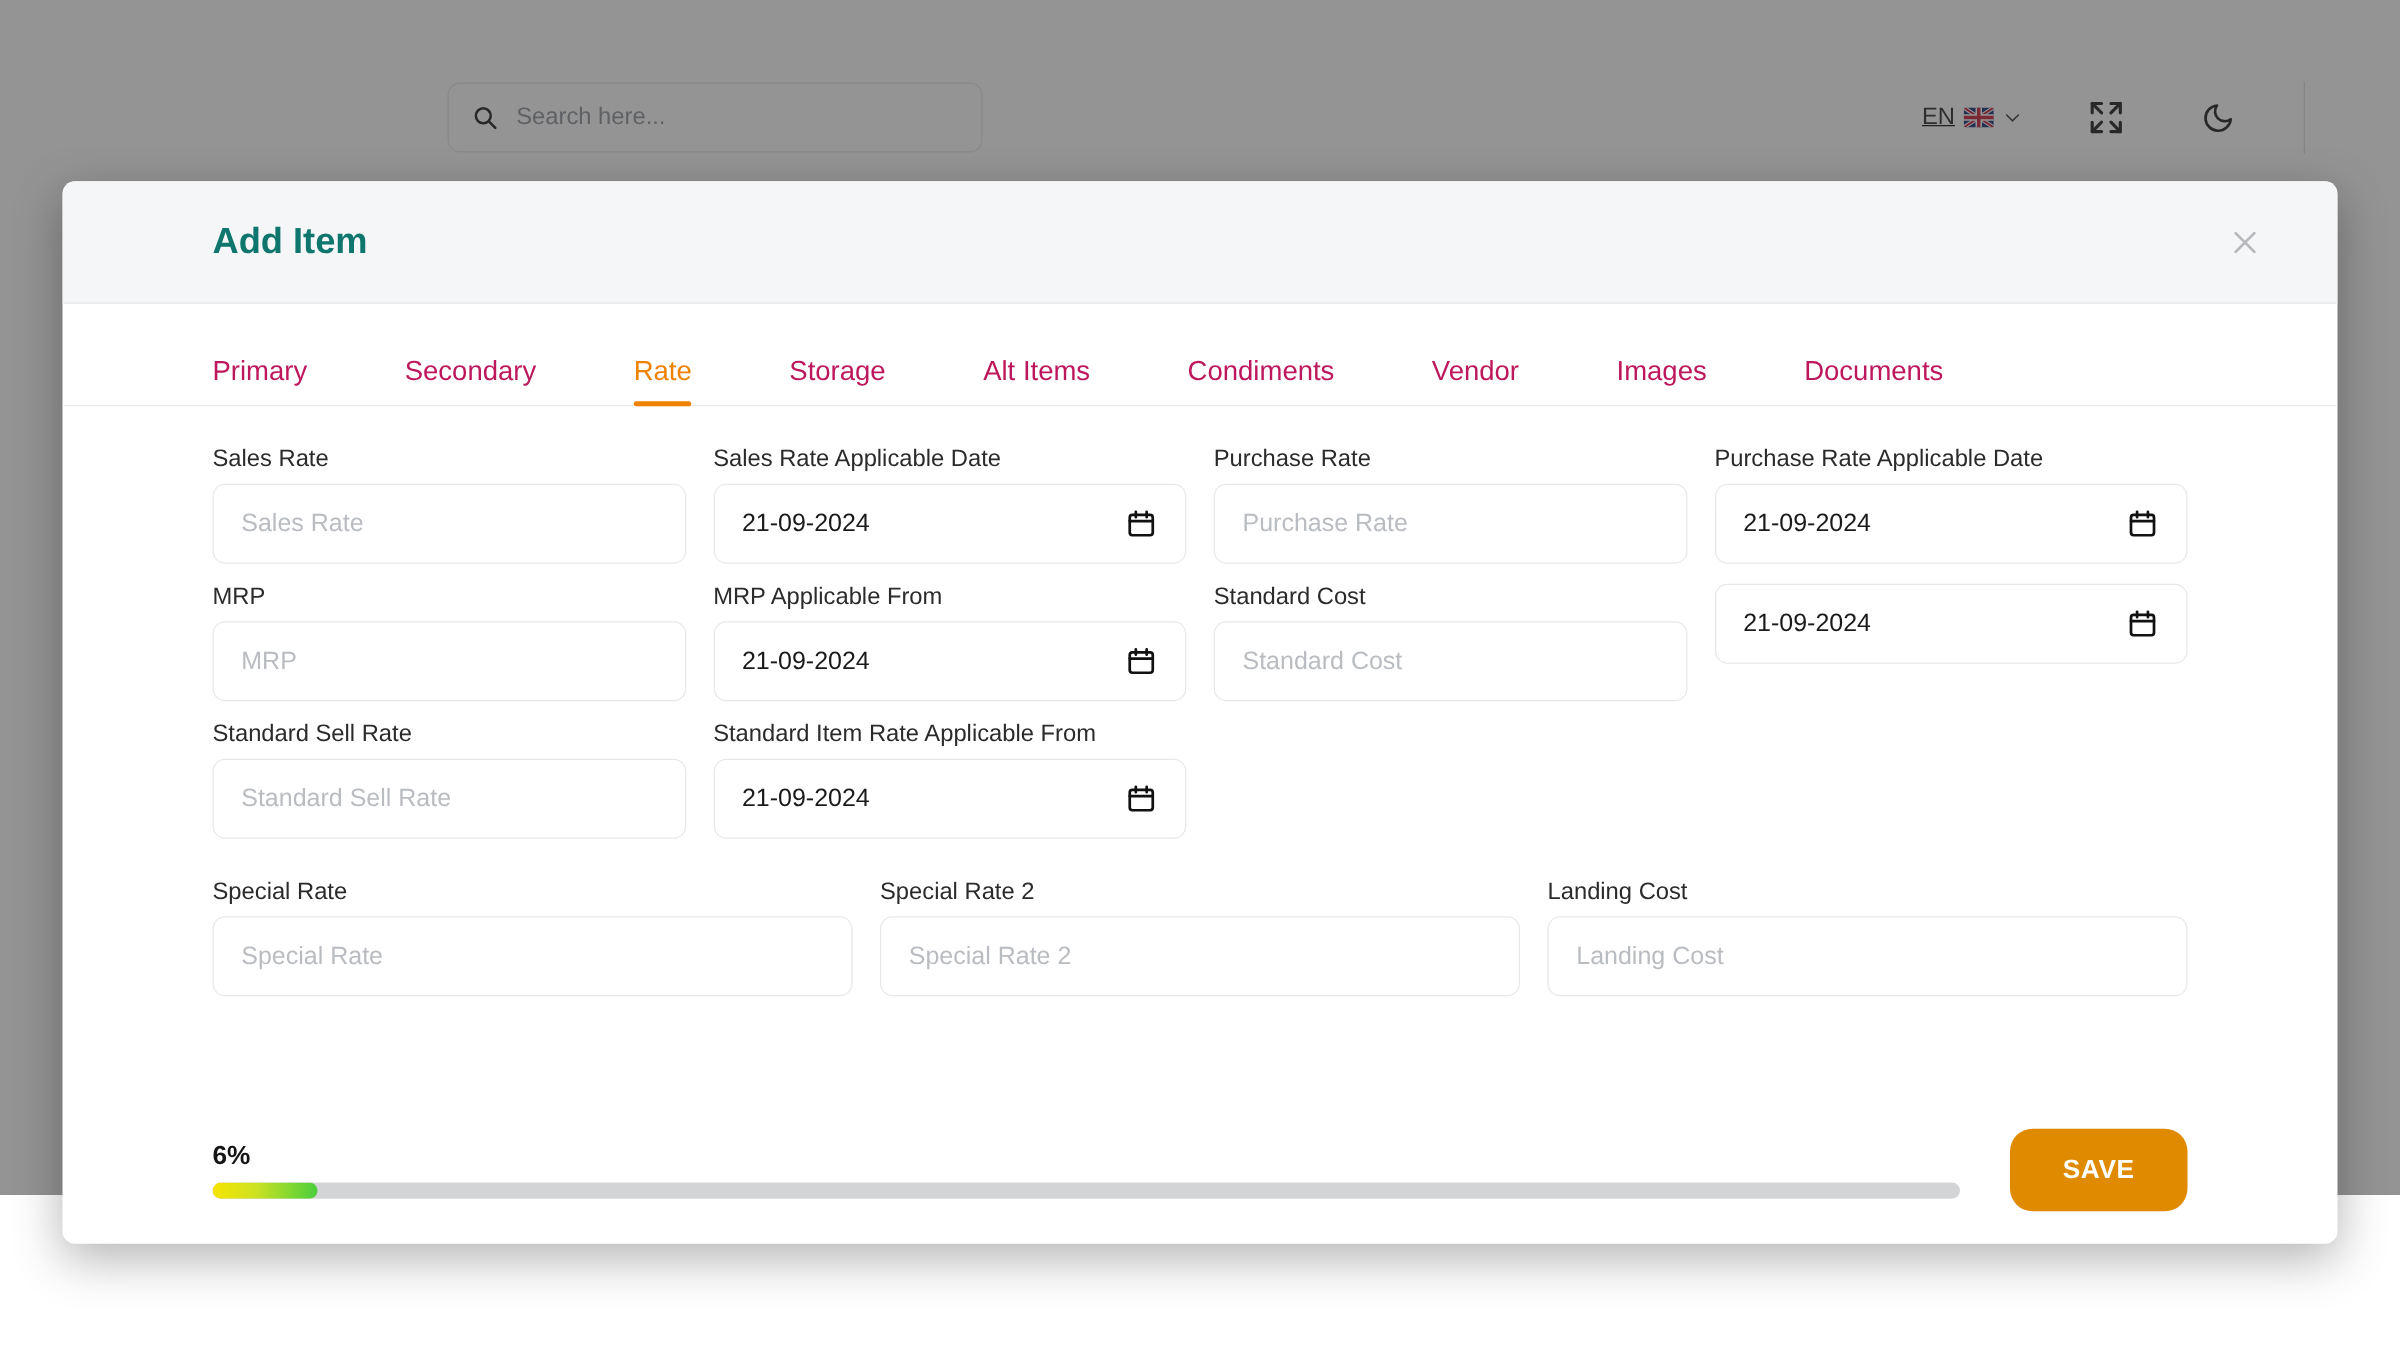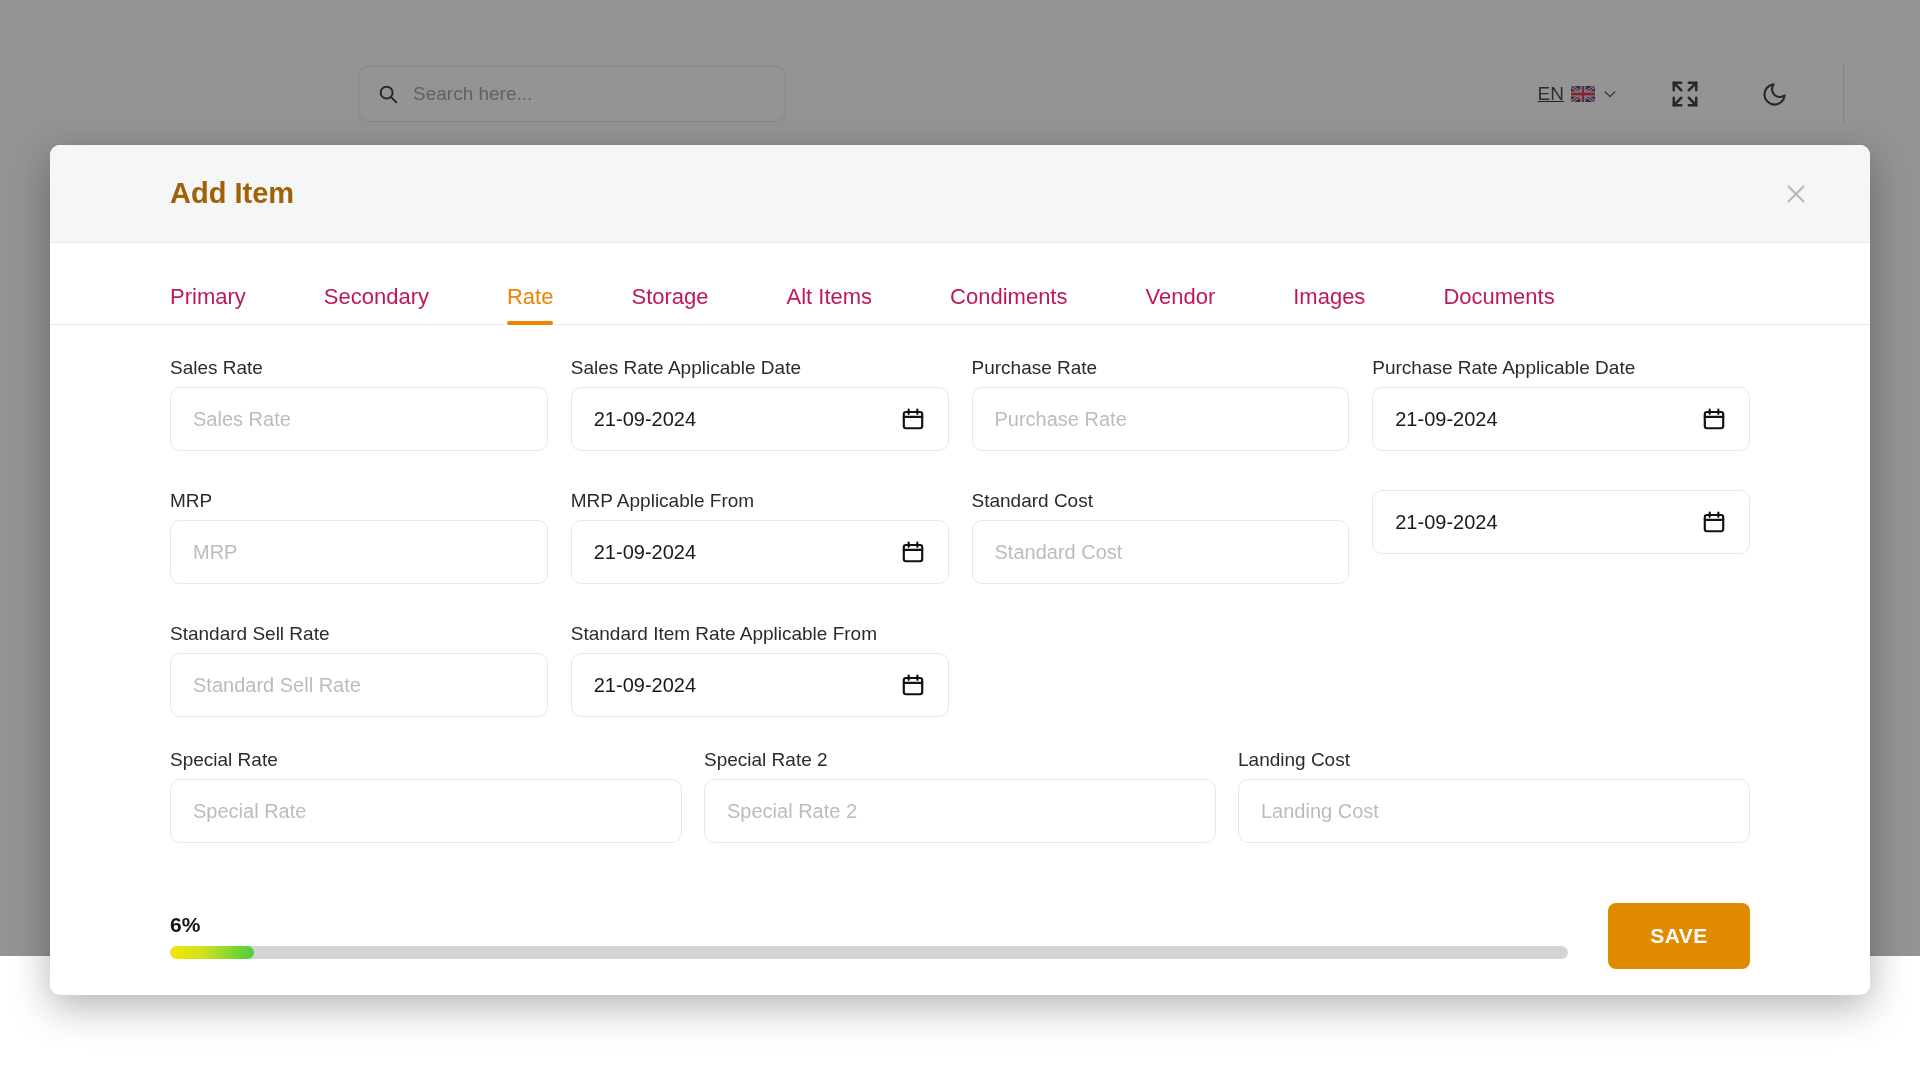--- a/index.html
+++ b/index.html
@@ -164,21 +164,21 @@
   .modal-header {
     height: 98px;
     background: #f5f6f7;
     border-bottom: 1px solid #e8eaec;
     display: flex;
     align-items: center;
     justify-content: space-between;
     padding: 0 52px 0 120px;
     flex: none;
   }
-  .modal-title { font-size: 29px; font-weight: bold; color: #a16207; }
+  .modal-title { font-size: 29px; font-weight: bold; color: #0f766e; }
   .close-btn {
     width: 44px; height: 44px;
     display: flex; align-items: center; justify-content: center;
     color: #b6b8bb;
     cursor: pointer;
   }
   .close-btn svg { width: 30px; height: 30px; }
 
   .tabs {
     display: flex;
@@ -211,21 +211,20 @@
     flex: 1;
     padding: 32px 120px 0 120px;
     overflow: hidden;
   }
 
   .grid4 {
     display: grid;
     grid-template-columns: repeat(4, 1fr);
     column-gap: 22px;
     row-gap: 0;
-    gap: 23px;
   }
   .grid3 {
     display: grid;
     grid-template-columns: repeat(3, 1fr);
     column-gap: 22px;
     margin-top: 16px;
   }
 
   .field { margin-bottom: 16px; }
   .field-label {
@@ -286,21 +285,21 @@
   }
   .save-btn {
     width: 142px;
     height: 66px;
     background: #e08a00;
     color: #ffffff;
     font-size: 21px;
     font-weight: bold;
     letter-spacing: .5px;
     border: none;
-    border-radius: 8px;
+    border-radius: 18px;
     cursor: pointer;
     flex: none;
     font-family: "Liberation Sans", sans-serif;
   }
 </style>
 </head>
 <body>
 
 <div id="app">
 

